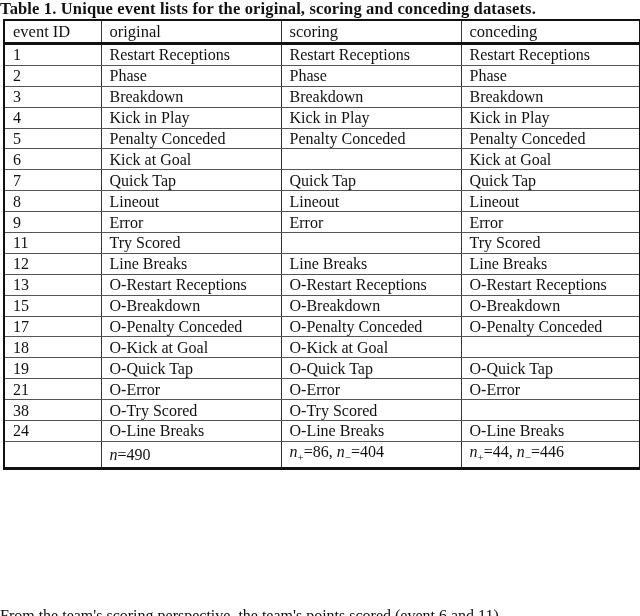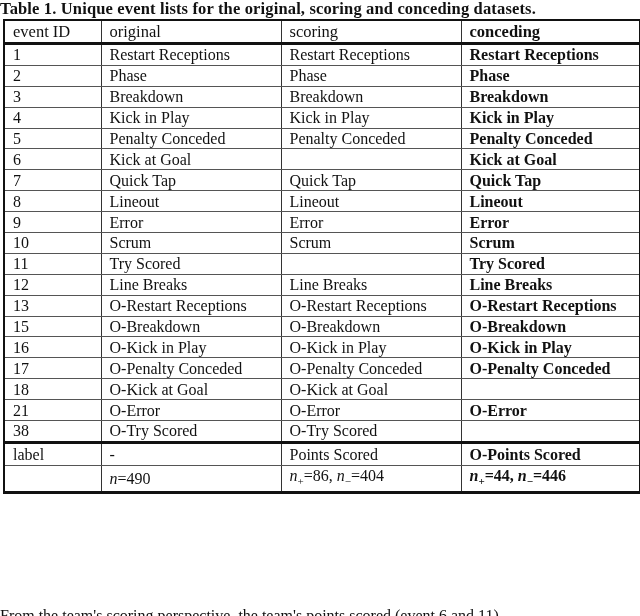--- a/index.html
+++ b/index.html
@@ -14,21 +14,21 @@
   col.c0 { width: 97px; } col.c1 { width: 180px; } col.c2 { width: 180px; } col.c3 { width: 179px; }
   td, th { border-left: 1px solid #333; border-right: 1px solid #333;
            border-top: 1px solid #555; border-bottom: 1px solid #555;
            padding: 0 0 0 8px; height: 19.9px; line-height: 19px;
            text-align: left; font-weight: normal; white-space: nowrap; overflow: hidden; vertical-align: middle; }
   thead th { height: 21px; line-height: 21px; border-top: 2px solid #111; border-bottom: 3px solid #111; font-size: 16.5px; }
   tr.first-foot td { border-top: 3px solid #111; height: 21px; }
   tr.last-foot td { border-bottom: 3px solid #111; height: 21px; }
   table { border-left: 2px solid #14b8a6; border-right: 2px solid #111; border-radius: 32px; }
   td:first-child, th:first-child { border-left: 2px solid #111; }
-  td:last-child, th:last-child { border-right: 2px solid #111; font-weight: bold; }
+  td:last-child, th:last-child { border-right: 2px solid #111; }
   i.math { font-style: italic; }
   .footer-text { position: absolute; left: 0; top: 605px; width: 640px; height: 11px; overflow: hidden;
                  font-family: "Liberation Serif", serif; font-size: 16px; line-height: 22px;
                  white-space: nowrap; }
   .footer-text span { position: relative; top: 0px; display: block; }
 </style>
 </head>
 <body>
 
 <div class="caption">Table 1. Unique event lists for the original, scoring and conceding datasets.</div>
@@ -97,26 +97,20 @@
         <td>Lineout</td>
         <td>Lineout</td>
       </tr>
       <tr>
         <td>9</td>
         <td>Error</td>
         <td>Error</td>
         <td>Error</td>
       </tr>
       <tr>
-        <td>10</td>
-        <td>Scrum</td>
-        <td>Scrum</td>
-        <td>Scrum</td>
-      </tr>
-      <tr>
         <td>11</td>
         <td>Try Scored</td>
         <td></td>
         <td>Try Scored</td>
       </tr>
       <tr>
         <td>12</td>
         <td>Line Breaks</td>
         <td>Line Breaks</td>
         <td>Line Breaks</td>
@@ -127,57 +121,57 @@
         <td>O-Restart Receptions</td>
         <td>O-Restart Receptions</td>
       </tr>
       <tr>
         <td>15</td>
         <td>O-Breakdown</td>
         <td>O-Breakdown</td>
         <td>O-Breakdown</td>
       </tr>
       <tr>
-        <td>16</td>
-        <td>O-Kick in Play</td>
-        <td>O-Kick in Play</td>
-        <td>O-Kick in Play</td>
-      </tr>
-      <tr>
         <td>17</td>
         <td>O-Penalty Conceded</td>
         <td>O-Penalty Conceded</td>
         <td>O-Penalty Conceded</td>
       </tr>
       <tr>
         <td>18</td>
         <td>O-Kick at Goal</td>
         <td>O-Kick at Goal</td>
         <td></td>
+      </tr>
+      <tr>
+        <td>19</td>
+        <td>O-Quick Tap</td>
+        <td>O-Quick Tap</td>
+        <td>O-Quick Tap</td>
       </tr>
       <tr>
         <td>21</td>
         <td>O-Error</td>
         <td>O-Error</td>
         <td>O-Error</td>
       </tr>
       <tr>
         <td>38</td>
         <td>O-Try Scored</td>
         <td>O-Try Scored</td>
         <td></td>
       </tr>
+      <tr>
+        <td>24</td>
+        <td>O-Line Breaks</td>
+        <td>O-Line Breaks</td>
+        <td>O-Line Breaks</td>
+      </tr>
     </tbody>
   <tfoot>
-    <tr class="first-foot">
-      <td>label</td>
-      <td>-</td>
-      <td>Points Scored</td>
-      <td>O-Points Scored</td>
-    </tr>
     <tr class="last-foot">
       <td></td>
       <td><i class="math">n</i><span>=490</span></td>
       <td><i class="math">n</i><sub style="font-size:11px">+</sub><span>=86, </span><i class="math">n</i><sub style="font-size:11px">−</sub><span>=404</span></td>
       <td><i class="math">n</i><sub style="font-size:11px">+</sub><span>=44, </span><i class="math">n</i><sub style="font-size:11px">−</sub><span>=446</span></td>
     </tr>
   </tfoot>
 </table>
 
 <div class="footer-text">

